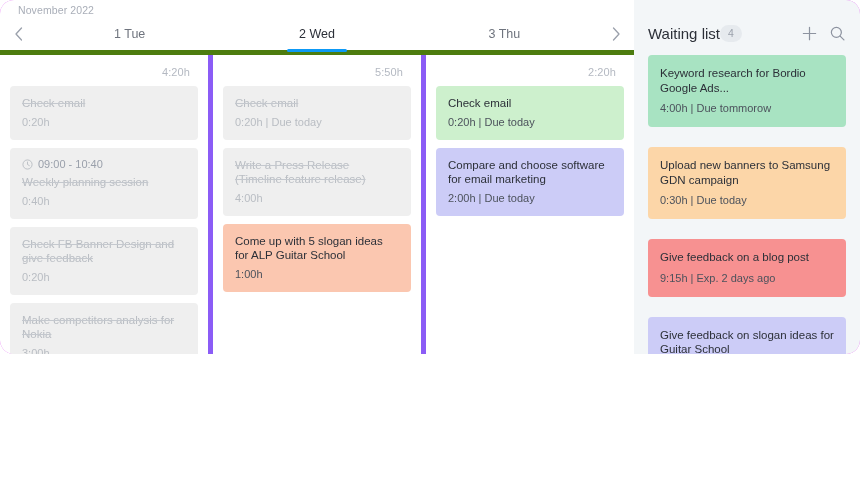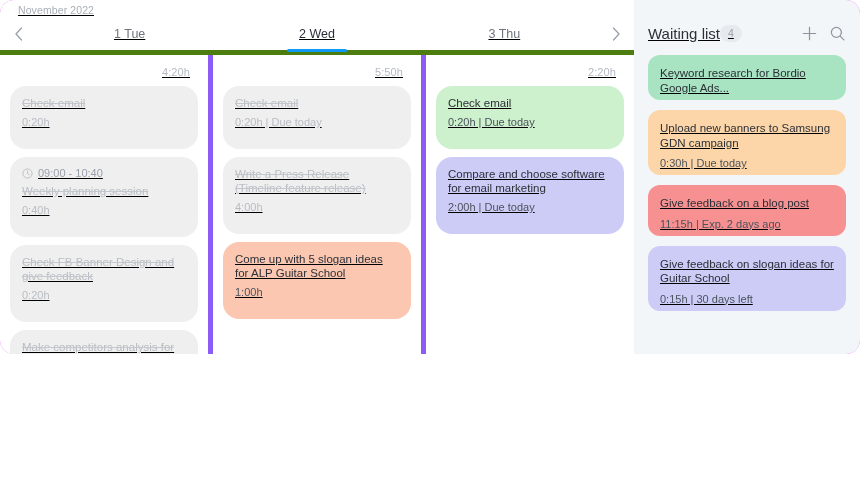--- a/index.html
+++ b/index.html
@@ -10,21 +10,20 @@
     -webkit-font-smoothing: antialiased;
     overflow: hidden;
   }
   .app {
     position: relative;
     width: 860px; height: 354px;
     display: flex;
     background: #d946ef;
     border-radius: 14px;
     overflow: hidden;
-    text-decoration: underline;
   }
 
   
   .calendar {
     width: 634px;
     height: 486px;
     display: flex;
     flex-direction: column;
     background: #ffffff;
   }
@@ -98,22 +97,22 @@
 
   .col-total {
     text-align: right;
     font-size: 11px;
     color: #b4b9c2;
     padding: 11px 8px 8px 0;
     letter-spacing: .1px;
   }
 
   .card {
-    border-radius: 16px;
-    padding: 10px 12px 20px 12px;
+    border-radius: 4px;
+    padding: 10px 12px 11px 12px;
     margin-bottom: 8px;
   }
   .card-title {
     font-size: 11.5px;
     line-height: 14px;
     color: #2c3038;
   }
   .card-meta {
     font-size: 11px;
     line-height: 14px;
@@ -182,23 +181,23 @@
   }
   .icon-btn {
     cursor: pointer;
     display: flex; align-items: center; justify-content: center;
     width: 18px; height: 18px;
   }
   .icon-btn svg { display: block; }
 
   .sb-list { display: flex; flex-direction: column; }
   .sb-card {
-    border-radius: 12px;
-    padding: 11px 12px 5px 12px;
-    margin-bottom: 10px;
+    border-radius: 4px;
+    padding: 11px 12px 12px 12px;
+    margin-bottom: 20px;
   }
   .sb-card .card-title {
     font-size: 11.5px;
     line-height: 14.5px;
   }
   .sb-card .card-meta { margin-top: 6px; }
   .sb-card.green  { background: #a8e3c2; }
   .sb-card.orange { background: #fcd6a8; }
   .sb-card.red    { background: #f79191; }
   .sb-card.purple { background: #ccccf7; }
@@ -324,28 +323,29 @@
             <circle cx="7.8" cy="7.8" r="5.3" stroke="#8d93a0" stroke-width="1.3"></circle>
             <path d="M11.8 11.8l4 4" stroke="#8d93a0" stroke-width="1.3" stroke-linecap="round"></path>
           </svg>
         </div>
       </div>
     </div>
 
     <div class="sb-list">
       <div class="sb-card green">
         <div class="card-title">Keyword research for Bordio Google Ads...</div>
+        <div class="card-meta">4:00h | Due tommorow</div>
       </div>
       <div class="sb-card orange">
         <div class="card-title">Upload new banners to Samsung GDN campaign</div>
         <div class="card-meta">0:30h | Due today</div>
       </div>
       <div class="sb-card red">
         <div class="card-title">Give feedback on a blog post</div>
-        <div class="card-meta">11:15h | Exp. 2 days ago</div>
+        <div class="card-meta">9:15h | Exp. 2 days ago</div>
       </div>
       <div class="sb-card purple">
         <div class="card-title">Give feedback on slogan ideas for Guitar School</div>
         <div class="card-meta">0:15h | 30 days left</div>
       </div>
     </div>
 
   </div>
 </div>
 

